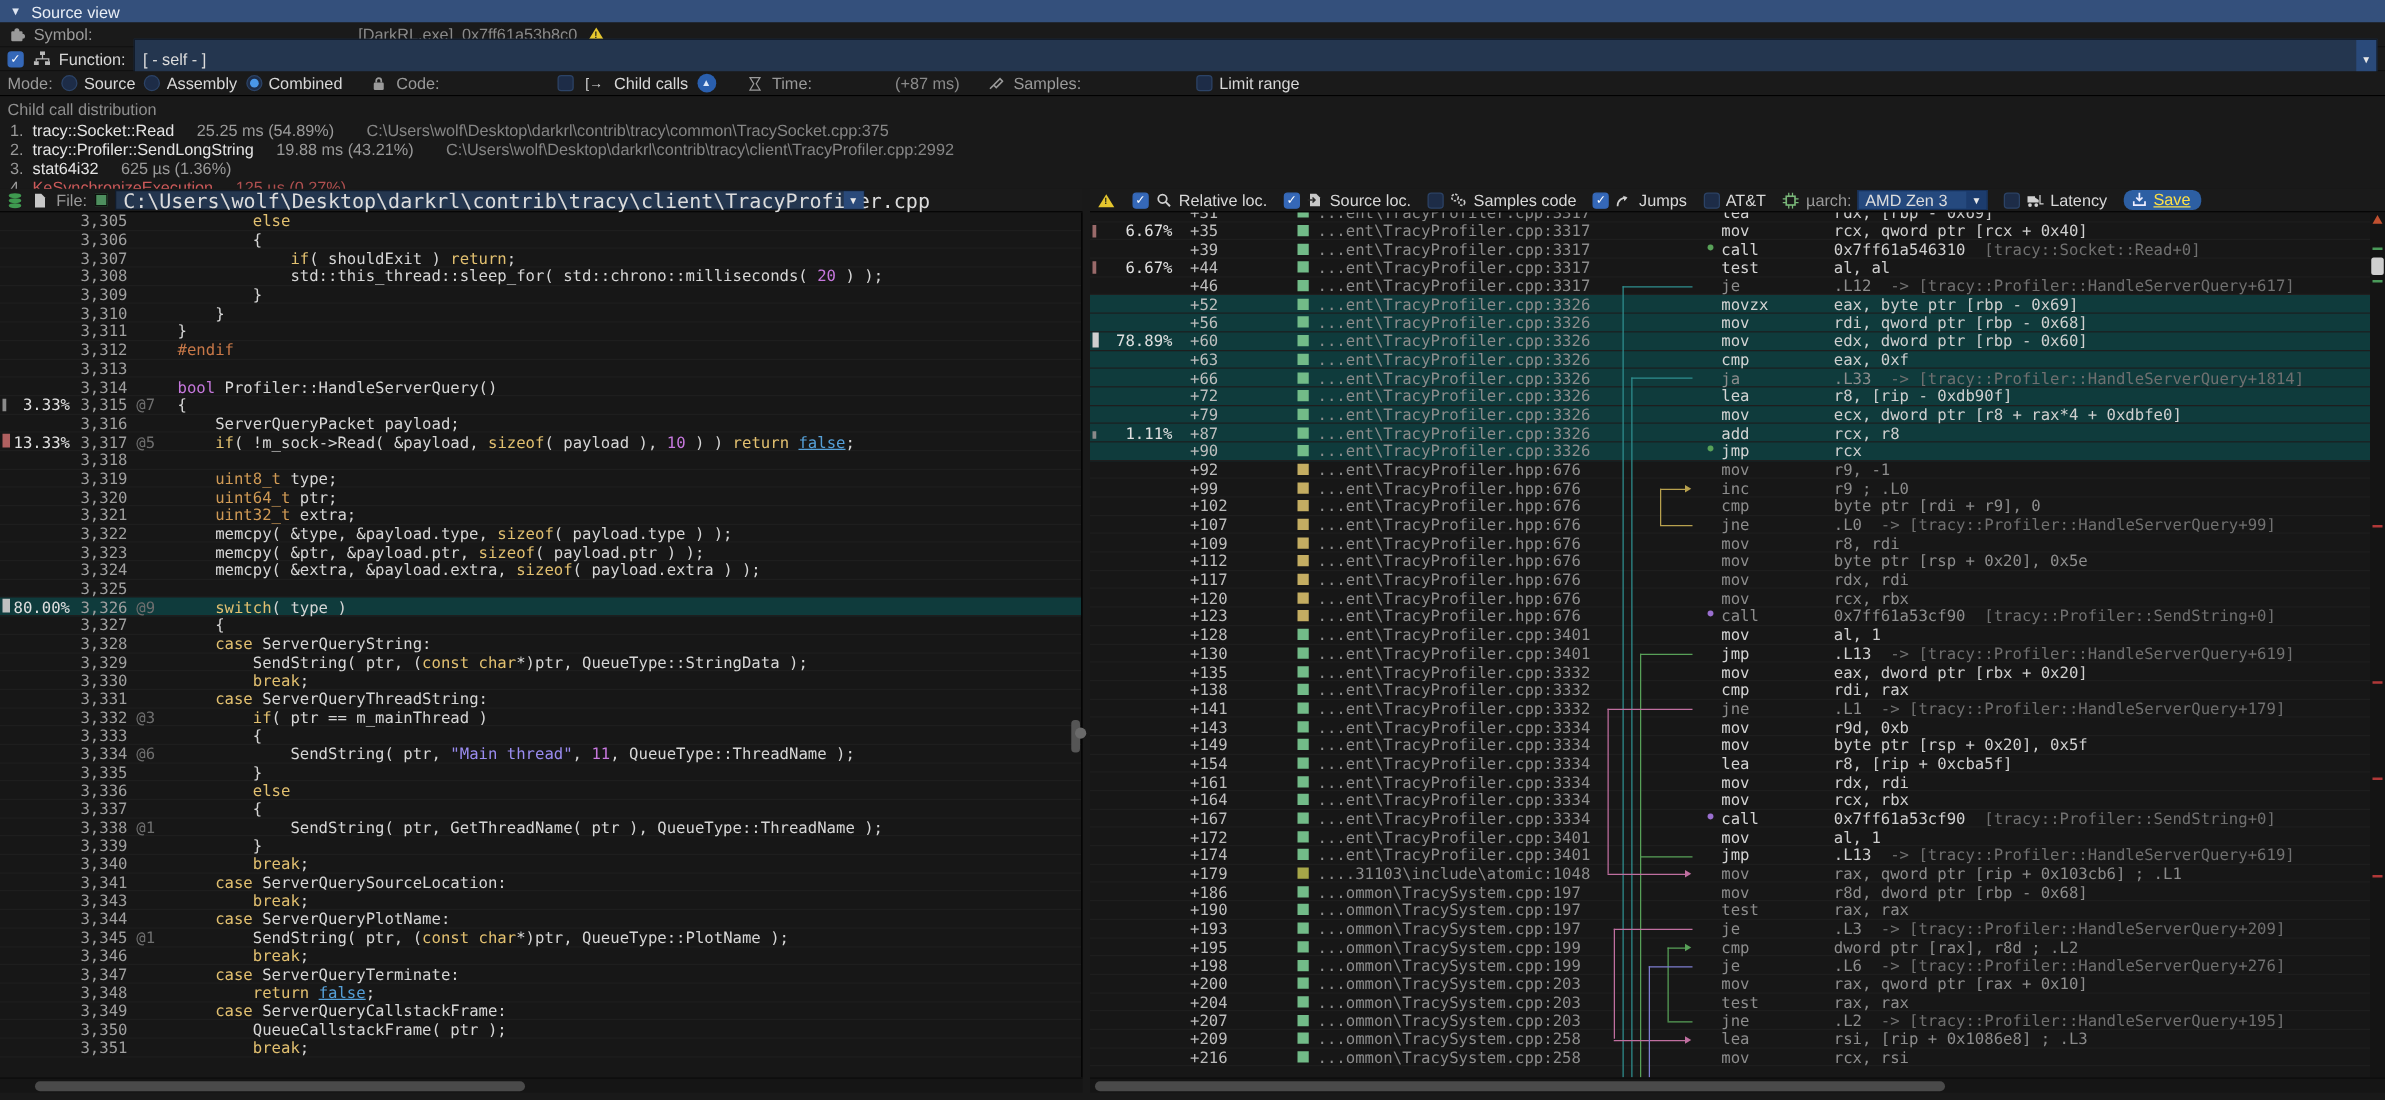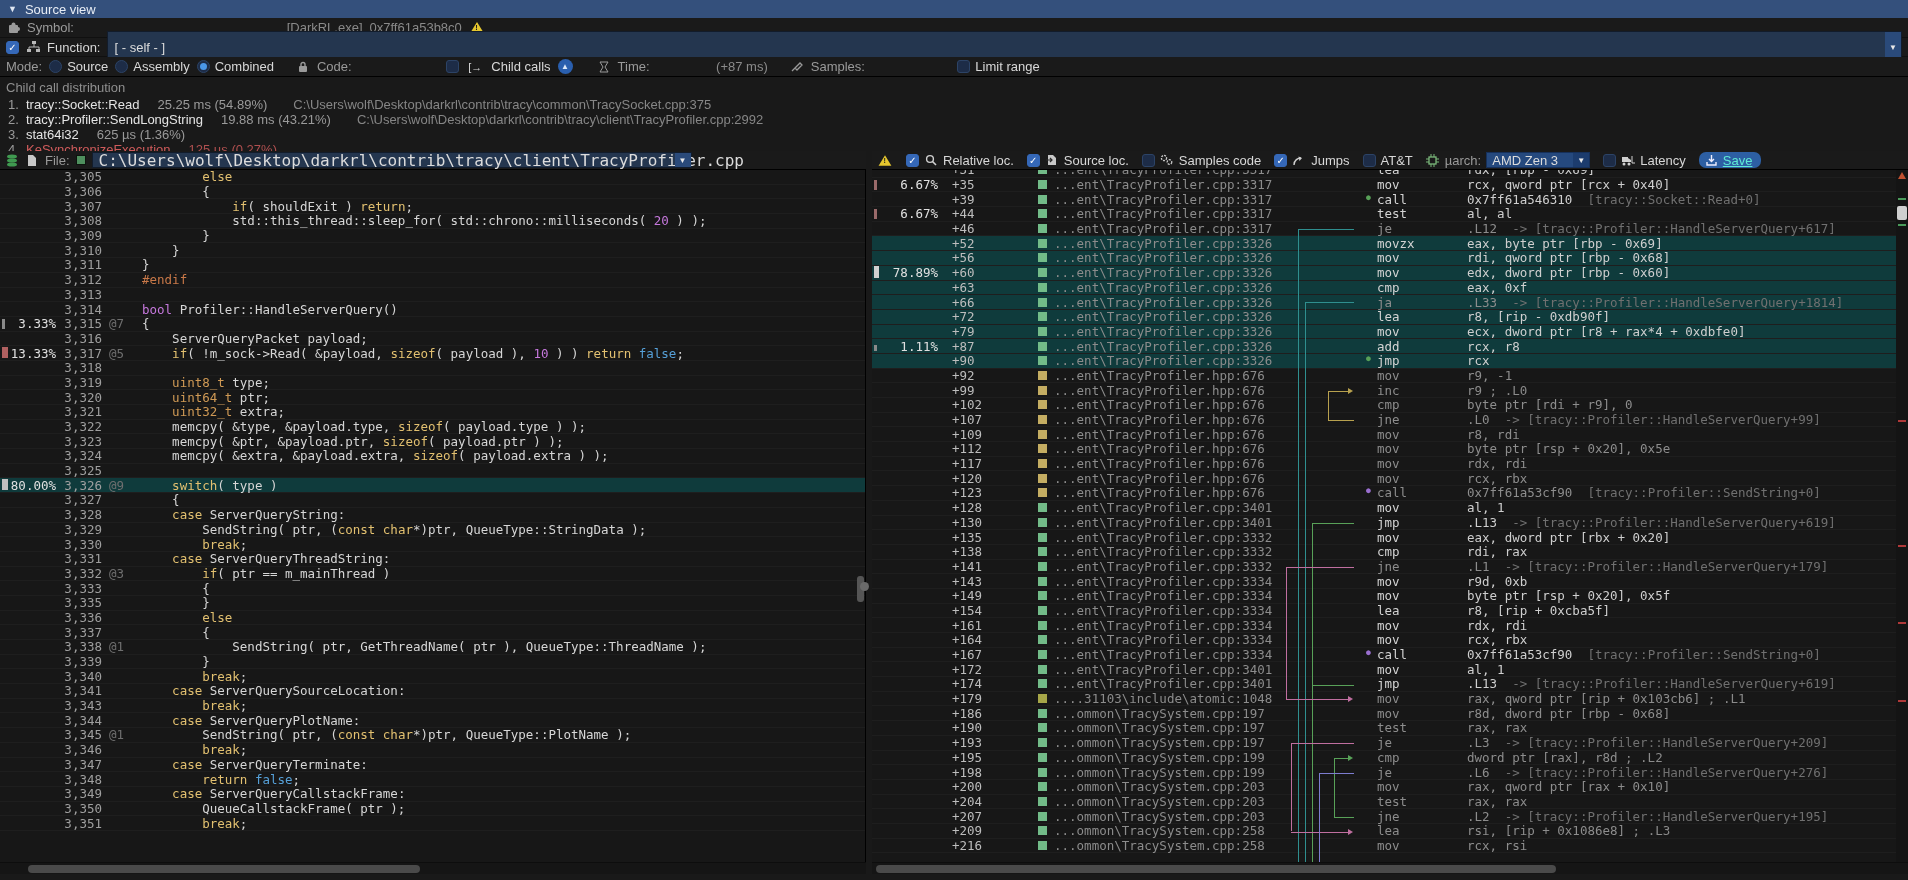--- a/index.html
+++ b/index.html
@@ -50,38 +50,38 @@
   #fileheader { position:absolute; left:0; top:151px; width:866px; height:19px; background:#1a1a1a;
     display:flex; align-items:center; gap:6px; padding-left:5px; border-bottom:1px solid #000; white-space:nowrap; }
   #asmheader { position:absolute; left:872px; top:151px; width:1036px; height:19px; background:#1a1a1a;
     display:flex; align-items:center; gap:13px; padding-left:5px; border-bottom:1px solid #000; white-space:nowrap; }
   .hitem { display:flex; align-items:center; gap:5px; }
   #filecombo { width:600px; height:16px; padding-left:6px; }
   .swatch { width:10px; height:10px; background:#4e8f5e; border:1px solid #0c130d; flex:none; }
   
   #uarchcombo { width:104px; height:16px; padding-left:5px; background:#25497e; border-color:#16305a; }
   #uarchcombo .arrowbox { background:#1c3c6e; }
-  #savebtn { background:#2d5fa3; border-radius:7px; height:16px; display:flex; align-items:center;
-    gap:4px; padding:0 9px 0 6px; color:#5eead4;text-decoration:underline; }
+  #savebtn { background:#2d5fa3; border-radius:7px; height:16px; display:flex; 
+    gap:4px; padding:0 9px 0 6px; color:#fde047;text-decoration:underline; }
   
   #srcpane { position:absolute; left:0; top:170px; width:866px; height:692px; background:#171717; overflow:hidden; border-right:1px solid #000; }
   #asmpane { position:absolute; left:872px; top:170px; width:1036px; height:692px; background:#171717; overflow:hidden; }
   .srow, .arow { display:flex; align-items:center; height:14.7px; border-bottom:1px solid #1e1e1e;
     font-family:"DejaVu Sans Mono", monospace; font-size:12.5px; white-space:pre; }
   .srow.hl, .arow.hl { background:#0f3b3c; }
   
   .smark { width:10px; height:14px; position:relative; flex:none; }
   .smark i { position:absolute; left:2px; bottom:2px; display:block; }
   .spct { width:46px; text-align:right; color:#e0e0e0; flex:none; }
   .snum { width:46px; text-align:right; color:#9f9f9f; flex:none; }
   .sann { width:32px; padding-left:7px; color:#6f6f6f; flex:none; }
   .scode { padding-left:8px; color:#d6d6d6; }
   .kw { color:#e2c briefly; }
   .kw  { color:#e2c070; } .typ { color:#d09a55; } .num { color:#c678dd; }
-  .str { color:#9a8cf0; } .pre { color:#c87848; } .lit { color:#56a0d8; } .kwp { color:#c678dd; }
+  .str { color:#9a8cf0; } .pre { color:#c87848; } .lit { color:#56a0d8;text-decoration:underline; } .kwp { color:#c678dd; }
   
   .amark { width:8px; height:14px; position:relative; flex:none; }
   .amark i { position:absolute; left:2px; bottom:2px; display:block; }
   .apct { width:58px; text-align:right; color:#e0e0e0; flex:none; }
   .aoff { width:100px; padding-left:14px; color:#bdbdbd; flex:none; }
   .asq { width:9px; height:9px; margin-right:7px; flex:none; }
   .aloc { width:238px; color:#8c8c8c; overflow:hidden; flex:none; }
   .ajmp { width:85px; flex:none; }
   .amn { width:90px; color:#d4d4d4; position:relative; flex:none; }
   .aop { color:#cfcfcf; }
@@ -351,20 +351,21 @@
       <div class="srow"><span class="smark"></span><span class="spct"></span><span class="snum">3,324</span><span class="sann"></span><pre class="scode">    memcpy( &amp;extra, &amp;payload.extra, <span class="kw">sizeof</span>( payload.extra ) );</pre></div>
       <div class="srow"><span class="smark"></span><span class="spct"></span><span class="snum">3,325</span><span class="sann"></span><pre class="scode"></pre></div>
       <div class="srow hl"><span class="smark"><i style="width:6px;height:11px;background:#c0c0c0"></i></span><span class="spct">80.00%</span><span class="snum">3,326</span><span class="sann">@9</span><pre class="scode">    <span class="kw">switch</span>( type )</pre></div>
       <div class="srow"><span class="smark"></span><span class="spct"></span><span class="snum">3,327</span><span class="sann"></span><pre class="scode">    {</pre></div>
       <div class="srow"><span class="smark"></span><span class="spct"></span><span class="snum">3,328</span><span class="sann"></span><pre class="scode">    <span class="kw">case</span> ServerQueryString:</pre></div>
       <div class="srow"><span class="smark"></span><span class="spct"></span><span class="snum">3,329</span><span class="sann"></span><pre class="scode">        SendString( ptr, (<span class="kw">const</span> <span class="kw">char</span>*)ptr, QueueType::StringData );</pre></div>
       <div class="srow"><span class="smark"></span><span class="spct"></span><span class="snum">3,330</span><span class="sann"></span><pre class="scode">        <span class="kw">break</span>;</pre></div>
       <div class="srow"><span class="smark"></span><span class="spct"></span><span class="snum">3,331</span><span class="sann"></span><pre class="scode">    <span class="kw">case</span> ServerQueryThreadString:</pre></div>
       <div class="srow"><span class="smark"></span><span class="spct"></span><span class="snum">3,332</span><span class="sann">@3</span><pre class="scode">        <span class="kw">if</span>( ptr == m_mainThread )</pre></div>
       <div class="srow"><span class="smark"></span><span class="spct"></span><span class="snum">3,333</span><span class="sann"></span><pre class="scode">        {</pre></div>
+      <div class="srow"><span class="smark"></span><span class="spct"></span><span class="snum">3,334</span><span class="sann">@6</span><pre class="scode">            SendString( ptr, <span class="str">"Main thread"</span>, <span class="num">11</span>, QueueType::ThreadName );</pre></div>
       <div class="srow"><span class="smark"></span><span class="spct"></span><span class="snum">3,335</span><span class="sann"></span><pre class="scode">        }</pre></div>
       <div class="srow"><span class="smark"></span><span class="spct"></span><span class="snum">3,336</span><span class="sann"></span><pre class="scode">        <span class="kw">else</span></pre></div>
       <div class="srow"><span class="smark"></span><span class="spct"></span><span class="snum">3,337</span><span class="sann"></span><pre class="scode">        {</pre></div>
       <div class="srow"><span class="smark"></span><span class="spct"></span><span class="snum">3,338</span><span class="sann">@1</span><pre class="scode">            SendString( ptr, GetThreadName( ptr ), QueueType::ThreadName );</pre></div>
       <div class="srow"><span class="smark"></span><span class="spct"></span><span class="snum">3,339</span><span class="sann"></span><pre class="scode">        }</pre></div>
       <div class="srow"><span class="smark"></span><span class="spct"></span><span class="snum">3,340</span><span class="sann"></span><pre class="scode">        <span class="kw">break</span>;</pre></div>
       <div class="srow"><span class="smark"></span><span class="spct"></span><span class="snum">3,341</span><span class="sann"></span><pre class="scode">    <span class="kw">case</span> ServerQuerySourceLocation:</pre></div>
       <div class="srow"><span class="smark"></span><span class="spct"></span><span class="snum">3,343</span><span class="sann"></span><pre class="scode">        <span class="kw">break</span>;</pre></div>
       <div class="srow"><span class="smark"></span><span class="spct"></span><span class="snum">3,344</span><span class="sann"></span><pre class="scode">    <span class="kw">case</span> ServerQueryPlotName:</pre></div>
       <div class="srow"><span class="smark"></span><span class="spct"></span><span class="snum">3,345</span><span class="sann">@1</span><pre class="scode">        SendString( ptr, (<span class="kw">const</span> <span class="kw">char</span>*)ptr, QueueType::PlotName );</pre></div>

